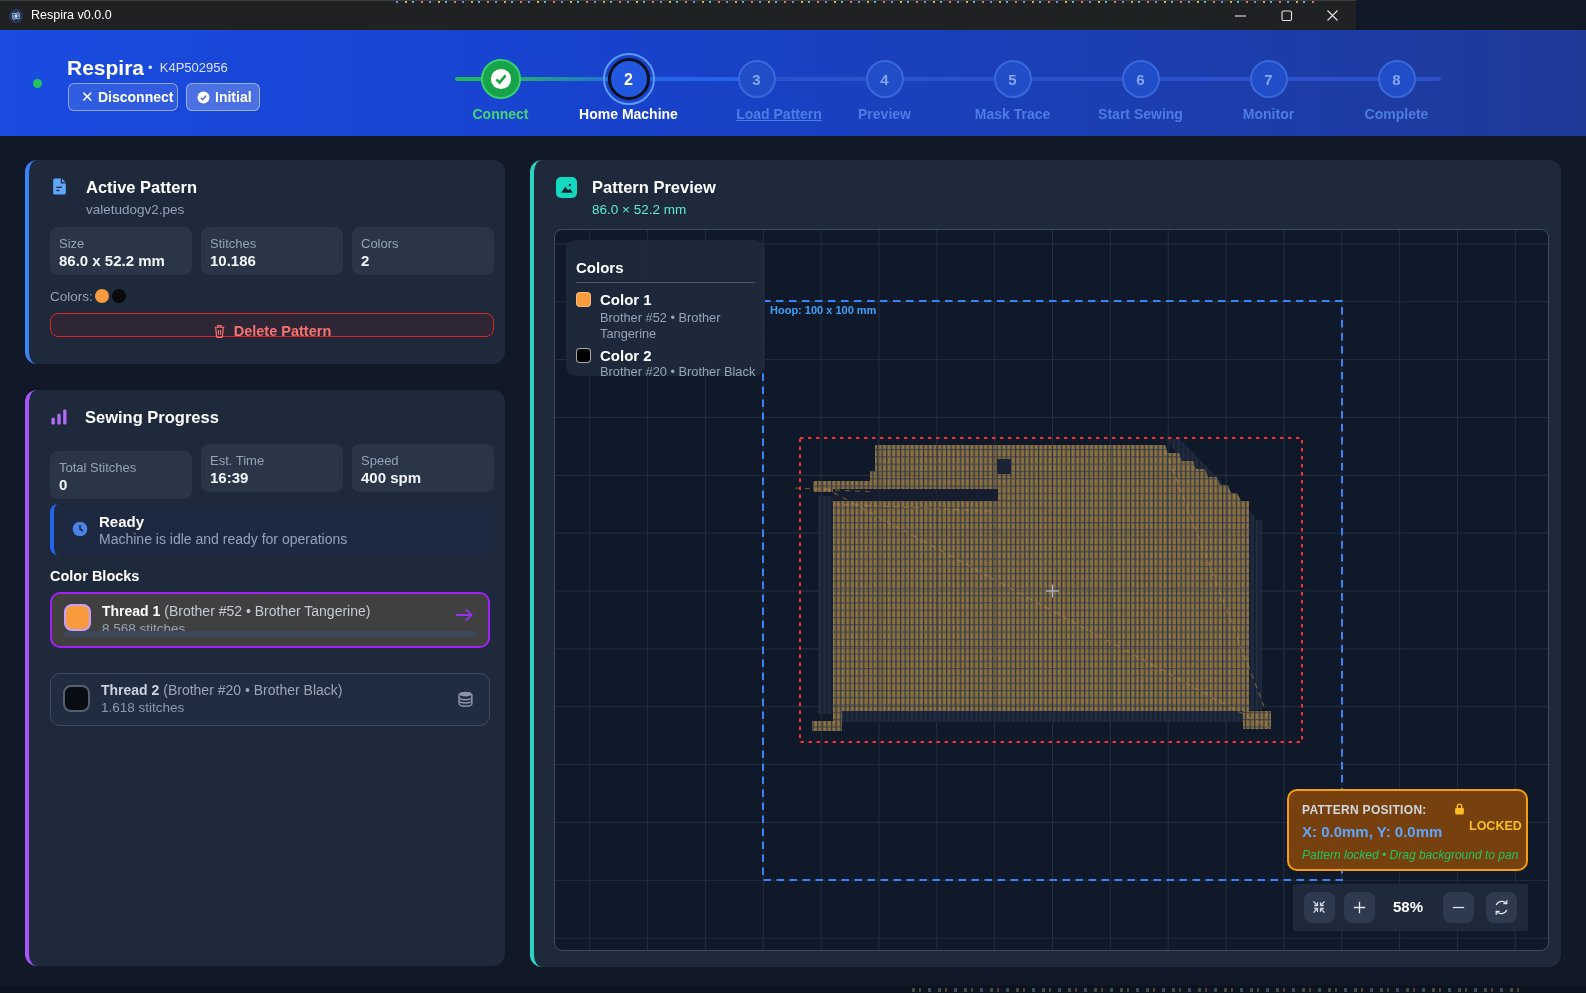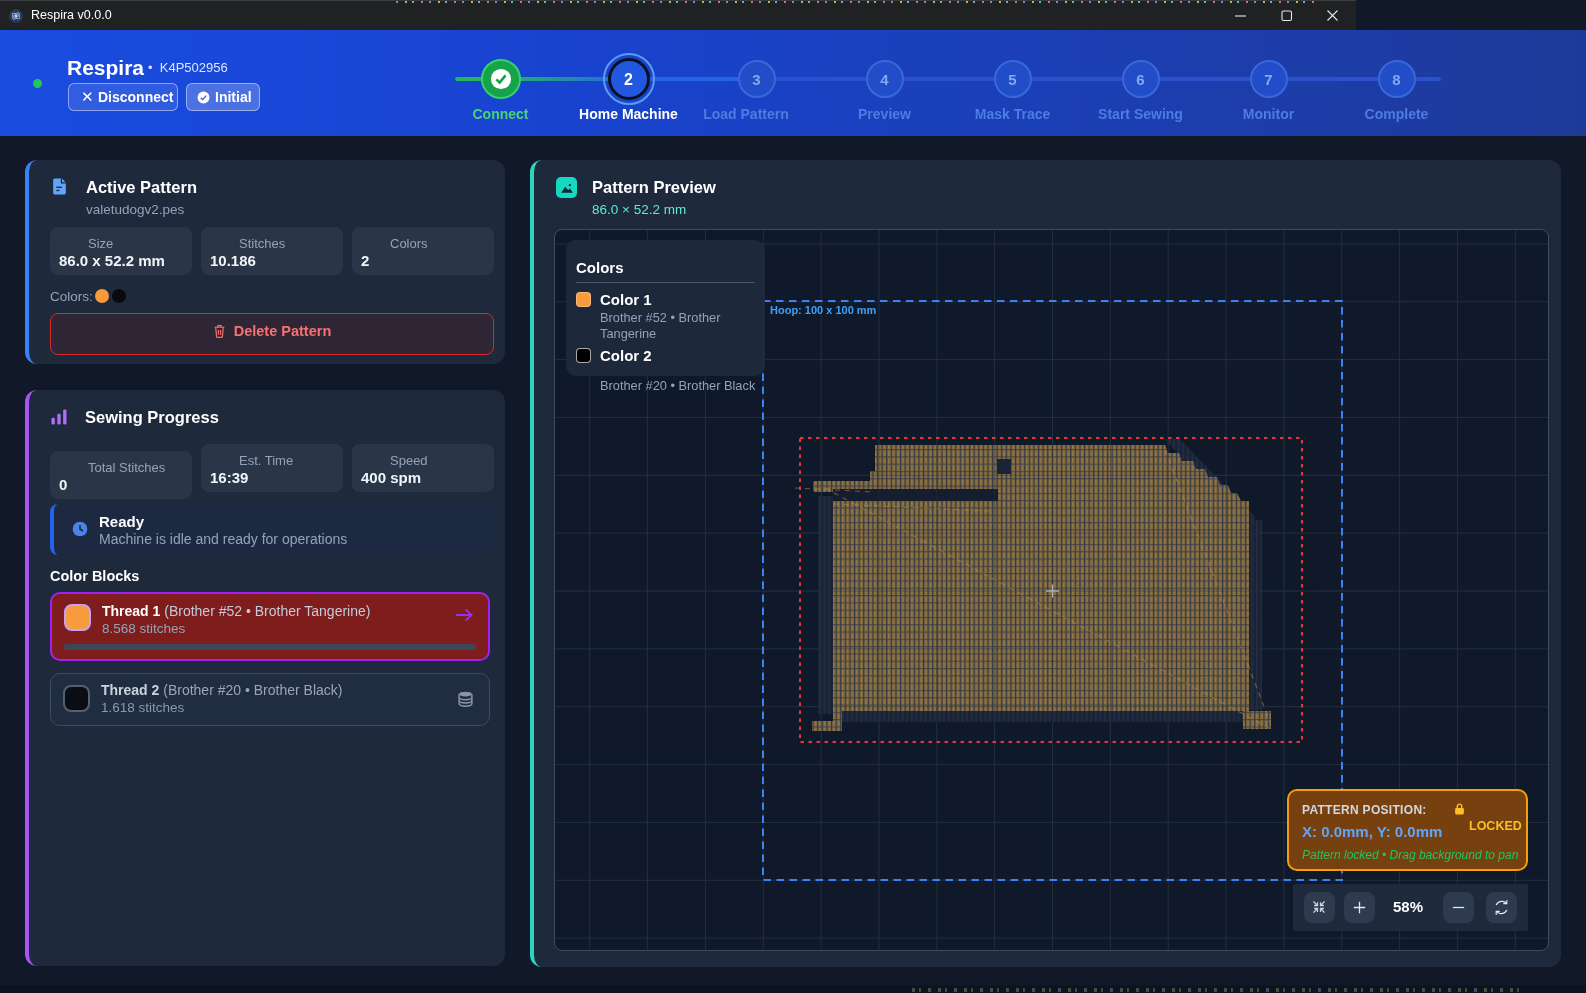--- a/index.html
+++ b/index.html
@@ -26,21 +26,21 @@
   background:rgba(255,255,255,0.10); color:#fff; font-weight:bold; font-size:14px; line-height:26px; }
 
 
 .stepline { position:absolute; top:47px; height:4px; border-radius:2px; }
 .stepc { position:absolute; top:61px; width:36px; height:36px; border-radius:50%; text-align:center; }
 .steplabel { position:absolute; top:76px; width:128px; text-align:center; font-size:14px; font-weight:bold; }
 
 
 .card { position:absolute; background:#1e293b; border-radius:12px; }
 .statbox { position:absolute; background:#2a3647; border-radius:8px; height:48px; }
-.statbox .lbl { position:absolute; left:9px; top:9px; font-size:13px; color:#94a3b8;margin-left:29px; }
+.statbox .lbl { position:absolute; left:9px; top:9px; font-size:13px; color:#94a3b8; }
 .statbox .val { position:absolute; left:9px; top:25px; font-size:15px; font-weight:bold; color:#f1f5f9; }
 </style>
 </head>
 <body>
 
 <div id="titlebar">
   <div id="tb-sliver"></div>
   <div id="tb-icon">
     <svg width="10" height="10" viewBox="0 0 10 10">
       <ellipse cx="5" cy="5" rx="4.2" ry="1.8" fill="none" stroke="#7fb3e8" stroke-width="0.9" transform="rotate(30 5 5)"></ellipse>
@@ -94,21 +94,21 @@
       <div class="stepline" style="left:1396.5px;width:44px;background:#2b52cc;"></div>
       <div class="stepc" style="left:480.5px;top:29px;width:40px;height:40px;background:#17a34a;border:2px solid #36d26d;"><svg width="22" height="22" viewBox="0 0 24 24" style="margin-top:7px;">
           <circle cx="12" cy="12" r="11" fill="#fff"></circle>
           <path d="M7 12.5 L10.5 16 L17 8" fill="none" stroke="#17a34a" stroke-width="2.8"></path>
         </svg></div>
       <div class="steplabel" style="left:436.5px;color:#47d474;">Connect</div>
       <div class="stepc" style="left:602.5px;top:23px;width:52px;height:52px;background:transparent;border:2px solid #5b9cf0;"></div>
       <div class="stepc" style="left:607.5px;top:28px;width:42px;height:42px;background:#2257e0;border:3px solid #0a1020;line-height:37px;font-size:16px;font-weight:bold;color:#fff;">2</div>
       <div class="steplabel" style="left:564.5px;color:#ffffff;">Home Machine</div>
       <div class="stepc" style="left:737.5px;top:30px;width:38px;height:38px;background:#224dc9;border:2px solid #3a67d9;line-height:35px;font-size:15px;font-weight:bold;color:#86a7ee;">3</div>
-      <div class="steplabel" style="left:682px;color:#4e7ce2;">Load Pattern</div>
+      <div class="steplabel" style="left:715px;color:#4e7ce2;text-decoration:underline;">Load Pattern</div>
       <div class="stepc" style="left:865.5px;top:30px;width:38px;height:38px;background:#224dc9;border:2px solid #3a67d9;line-height:35px;font-size:15px;font-weight:bold;color:#86a7ee;">4</div>
       <div class="steplabel" style="left:820.5px;color:#4e7ce2;">Preview</div>
       <div class="stepc" style="left:993.5px;top:30px;width:38px;height:38px;background:#224dc9;border:2px solid #3a67d9;line-height:35px;font-size:15px;font-weight:bold;color:#86a7ee;">5</div>
       <div class="steplabel" style="left:948.5px;color:#4e7ce2;">Mask Trace</div>
       <div class="stepc" style="left:1121.5px;top:30px;width:38px;height:38px;background:#224dc9;border:2px solid #3a67d9;line-height:35px;font-size:15px;font-weight:bold;color:#86a7ee;">6</div>
       <div class="steplabel" style="left:1076.5px;color:#4e7ce2;">Start Sewing</div>
       <div class="stepc" style="left:1249.5px;top:30px;width:38px;height:38px;background:#224dc9;border:2px solid #3a67d9;line-height:35px;font-size:15px;font-weight:bold;color:#86a7ee;">7</div>
       <div class="steplabel" style="left:1204.5px;color:#4e7ce2;">Monitor</div>
       <div class="stepc" style="left:1377.5px;top:30px;width:38px;height:38px;background:#224dc9;border:2px solid #3a67d9;line-height:35px;font-size:15px;font-weight:bold;color:#86a7ee;">8</div>
       <div class="steplabel" style="left:1332.5px;color:#4e7ce2;">Complete</div>
@@ -132,21 +132,21 @@
       <div class="lbl">Stitches</div>
       <div class="val">10.186</div>
     </div>
   <div class="statbox" style="left:323px; top:67px; width:142px;">
       <div class="lbl">Colors</div>
       <div class="val">2</div>
     </div>
   <div style="position:absolute;left:21px;top:129px;font-size:13.5px;color:#94a3b8;">Colors:</div>
   <div style="position:absolute;left:66px;top:129px;width:14px;height:14px;border-radius:50%;background:#f89b3c;"></div>
   <div style="position:absolute;left:83px;top:129px;width:14px;height:14px;border-radius:50%;background:#0a0a0a;"></div>
-  <div style="position:absolute;left:21px;top:153px;width:444px;height:42px;border:1px solid #dc2626;border-radius:8px;background:rgba(127,29,29,0.18);text-align:center;line-height:34px;color:#f87171;font-weight:bold;font-size:14.5px;">
+  <div style="position:absolute;left:21px;top:153px;width:444px;height:24px;border:1px solid #dc2626;border-radius:8px;background:rgba(127,29,29,0.18);text-align:center;line-height:34px;color:#f87171;font-weight:bold;font-size:14.5px;">
     <svg width="13" height="14" viewBox="0 0 24 26" style="vertical-align:-2px;margin-right:8px;">
         <path d="M3 6 h18 M9 6 V3 h6 v3 M5 6 l1.5 17 a2 2 0 0 0 2 1.8 h7 a2 2 0 0 0 2 -1.8 L19 6 M10 11 v9 M14 11 v9" fill="none" stroke="#f87171" stroke-width="2.2"></path>
       </svg>Delete Pattern
   </div>
 </div>
 
 <div class="card" id="card-sp" style="left:25px; top:390px; width:480px; height:576px; border-left:4px solid #a855f7;">
   <svg width="20" height="20" viewBox="0 0 24 24" style="position:absolute;left:20px;top:17px;">
     <rect x="3" y="13" width="4" height="8" rx="1.5" fill="#b06df5"></rect>
     <rect x="10" y="8" width="4" height="13" rx="1.5" fill="#b06df5"></rect>
@@ -170,21 +170,21 @@
     <svg width="16" height="16" viewBox="0 0 24 24" style="position:absolute;left:18px;top:17px;">
         <circle cx="12" cy="12" r="11" fill="#4b83e8"></circle>
         <path d="M12 6 v6 l4.5 3" fill="none" stroke="#1d2940" stroke-width="2.4"></path>
       </svg>
     <div style="position:absolute;left:45px;top:9px;font-size:15px;font-weight:bold;">Ready</div>
     <div style="position:absolute;left:45px;top:27px;font-size:14px;color:#94a3b8;">Machine is idle and ready for operations</div>
   </div>
 
   <div style="position:absolute;left:21px;top:178px;font-size:14.5px;font-weight:bold;">Color Blocks</div>
 
-  <div style="position:absolute;left:21px;top:202px;width:440px;height:69px;background:#7f1d1d;border:2.5px solid #a021f5;border-radius:10px;">
+  <div style="position:absolute;left:21px;top:202px;width:440px;height:56px;background:#404040;border:2.5px solid #a021f5;border-radius:10px;">
     <div style="position:absolute;left:12px;top:10px;width:27px;height:27px;border-radius:8px;background:#f89b3c;border:2px solid #c9a0f5;"></div>
     <div style="position:absolute;left:50px;top:9px;font-size:14px;color:#c3cbd8;"><b style="color:#fff;">Thread 1</b> (Brother #52 • Brother Tangerine)</div>
     <div style="position:absolute;left:50px;top:27px;font-size:13.5px;color:#94a3b8;">8.568 stitches</div>
     <svg width="20" height="16" viewBox="0 0 24 20" style="position:absolute;right:14px;top:13px;">
         <path d="M2 10 h19 M14 3 l7.5 7 l-7.5 7" fill="none" stroke="#9333ea" stroke-width="2.2"></path>
       </svg>
     <div style="position:absolute;left:12px;bottom:9px;width:412px;height:6px;border-radius:3px;background:#3c4759;"></div>
   </div>
 
   <div style="position:absolute;left:21px;top:283px;width:440px;height:53px;background:#202c40;border:1.5px solid #3f4c5f;border-radius:10px;">
@@ -303,21 +303,21 @@
       </svg>
 
     <div style="position:absolute;left:11px;top:10px;width:199px;height:136px;background:rgba(30,41,59,0.97);border-radius:10px;">
       <div style="position:absolute;left:10px;top:19px;font-size:15px;font-weight:bold;">Colors</div>
       <div style="position:absolute;left:10px;top:42px;width:179px;height:1px;background:#4a5568;"></div>
       <div style="position:absolute;left:10px;top:52px;width:15px;height:15px;border-radius:4px;background:#f89b3c;border:1px solid #ffffff55;"></div>
       <div style="position:absolute;left:34px;top:51px;font-size:15px;font-weight:bold;">Color 1</div>
       <div style="position:absolute;left:34px;top:70px;width:140px;font-size:12.8px;line-height:15.5px;color:#94a3b8;">Brother #52 • Brother Tangerine</div>
       <div style="position:absolute;left:10px;top:108px;width:15px;height:15px;border-radius:4px;background:#000;border:1px solid #ffffffaa;"></div>
       <div style="position:absolute;left:34px;top:107px;font-size:15px;font-weight:bold;">Color 2</div>
-      <div style="position:absolute;left:34px;top:138px;font-size:12.8px;color:#94a3b8;white-space:nowrap;">Brother #20 • Brother Black</div>
+      <div style="position:absolute;left:34px;top:124px;font-size:12.8px;color:#94a3b8;white-space:nowrap;">Brother #20 • Brother Black</div>
     </div>
 
     <div style="position:absolute;left:732px;top:559px;width:241px;height:82px;background:#76400f;border:2px solid #f59e0b;border-radius:10px;">
       <div style="position:absolute;left:13px;top:12px;font-size:12px;font-weight:bold;color:#d3d7de;letter-spacing:0.3px;">PATTERN POSITION:</div>
       <svg width="11" height="12" viewBox="0 0 20 22" style="position:absolute;left:165px;top:12px;">
           <rect x="2" y="9" width="16" height="12" rx="2" fill="#fbbf24"></rect>
           <path d="M6 9 V6 a4 4 0 0 1 8 0 V9" fill="none" stroke="#fbbf24" stroke-width="2.6"></path>
         </svg>
       <div style="position:absolute;left:180px;top:12px;font-size:12.5px;font-weight:bold;color:#fbbf24;margin-top:16px;">LOCKED</div>
       <div style="position:absolute;left:13px;top:32px;font-size:15px;font-weight:bold;color:#60a5fa;">X: 0.0mm, Y: 0.0mm</div>

